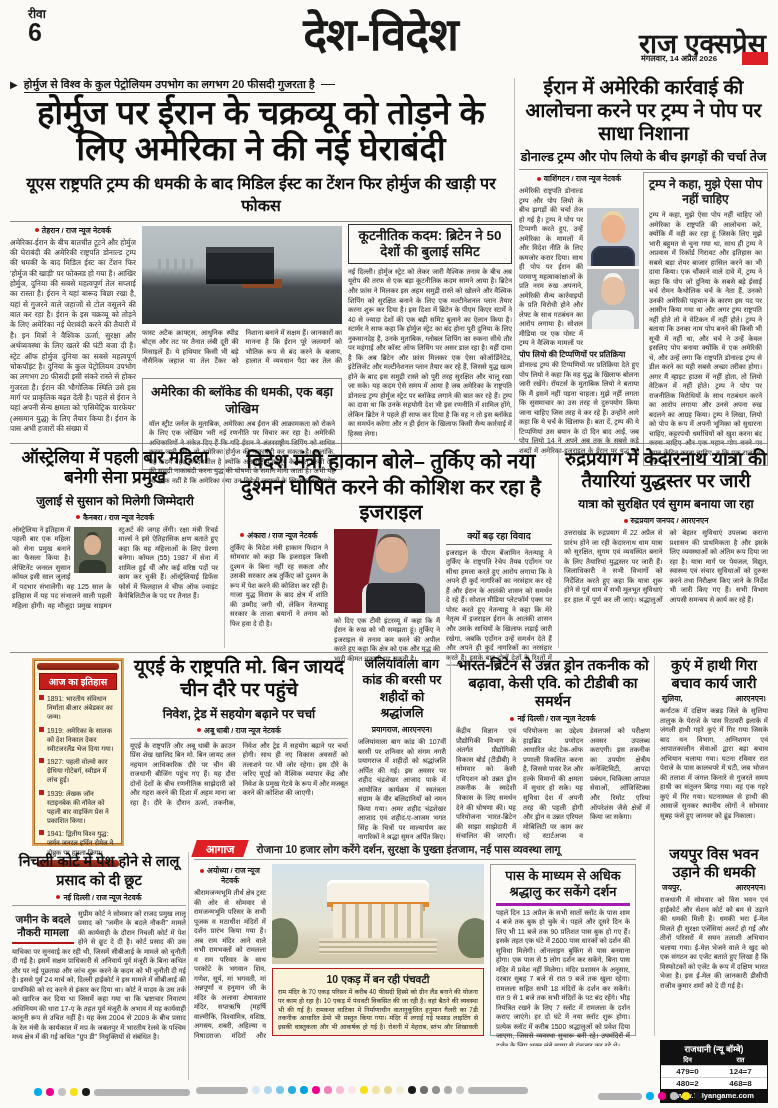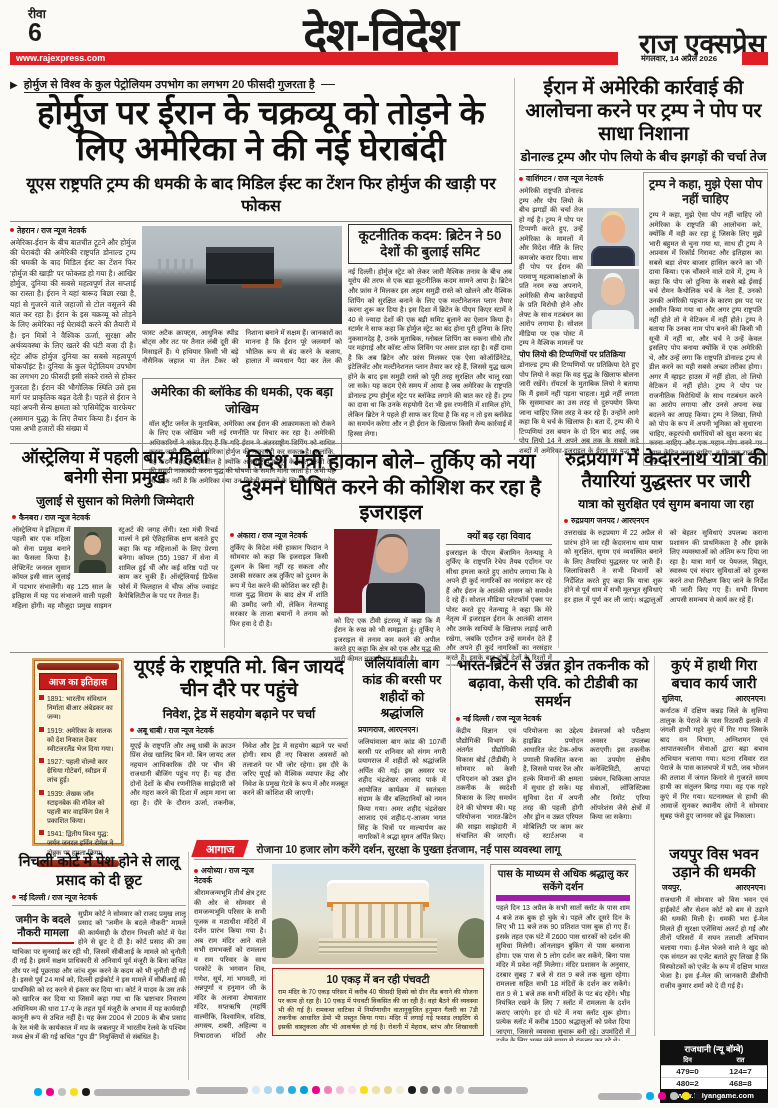--- a/index.html
+++ b/index.html
@@ -10,21 +10,21 @@
   .ed-name{font-size:12px;font-weight:bold;line-height:1;}
   .ed-num{font-size:25px;font-weight:bold;line-height:1;}
   .masthead{left:0;right:17px;top:2px;text-align:center;font-size:45px;font-weight:800;letter-spacing:-1px;}
   .brand{right:12px;top:24px;font-size:27px;font-weight:800;text-align:right;}
   .redbar{background:#df1f26;height:13px;}
   .site{color:#fff;font-size:9px;font-weight:bold;line-height:13px;padding-left:6px;}
   .date{font-size:8px;font-weight:bold;line-height:13px;text-align:center;color:#111;}
   
   .bt{font-size:7.4px;line-height:1.4;text-align:justify;color:#1d1d1d;overflow:hidden;}
   .bt2{font-size:6.9px;line-height:1.38;text-align:justify;color:#1d1d1d;overflow:hidden;}
-  .by{font-size:7.6px;font-weight:bold;text-align:left;padding:1px 0 3px;white-space:nowrap;overflow:hidden;}
+  .by{font-size:7.6px;font-weight:bold;text-align:center;padding:1px 0 3px;white-space:nowrap;overflow:hidden;}
   .dot{display:inline-block;width:4px;height:4px;border-radius:50%;background:#cc1414;margin:0 3px 1px 0;vertical-align:middle;}
   .by-spread{display:flex;justify-content:space-between;font-size:7.6px;font-weight:bold;padding:1px 2px 3px;}
   .xh{font-weight:bold;text-align:center;font-size:9.5px;border-bottom:1px solid #666;padding-bottom:2px;margin-bottom:3px;}
   .rule-h{border-top:1px solid #8a8a8a;}
   .rule-v{border-left:1px solid #bdbdbd;width:0;}
   .hl{font-weight:800;text-align:center;color:#111;}
   .box{border:1px solid #8a8a8a;box-sizing:border-box;}
   .cols2{column-count:2;column-gap:7px;}
   .cols3{column-count:3;column-gap:7px;}
   
@@ -102,23 +102,20 @@
 <body>
 
 <div class="page">
 
   <div class="abs" style="left:28px;top:8px;">
     <div class="ed-name">रीवा</div>
     <div class="ed-num">6</div>
   </div>
   <div class="abs masthead">देश-विदेश</div>
   <div class="abs brand">राज एक्सप्रेस</div>
-  <div class="abs redbar" style="left:10px;top:52px;width:608px;">
-    <div class="site">www.rajexpress.com</div>
-  </div>
   <div class="abs date" style="left:620px;top:52px;width:118px;">मंगलवार, 14 अप्रैल 2026</div>
   <div class="abs redbar" style="left:742px;top:52px;width:26px;"></div>
 
   <div class="abs" style="left:10px;top:76px;width:502px;height:366px;">
     <div class="kicker">
       <span class="arrow">▶</span>
       <span class="kick-txt">होर्मुज से विश्व के कुल पेट्रोलियम उपभोग का लगभग 20 फीसदी गुजरता है</span>
       <span class="kick-line"></span>
     </div>
     <div class="hl" style="font-size:33px;line-height:1.1;margin-top:2px;">होर्मुज पर ईरान के चक्रव्यू को तोड़ने के लिए अमेरिका ने की नई घेराबंदी</div>
@@ -307,21 +304,21 @@
         <div class="t-pillars"></div>
         <div class="t-steps"></div>
         <div class="t-tree" style="left:-8px;bottom:6px;"></div>
         <div class="t-tree" style="right:-8px;bottom:6px;"></div>
       </div>
       <div class="abs cap-box" style="left:78px;top:104px;width:212px;height:68px;">
         <div style="font-size:10.5px;font-weight:800;text-align:center;">10 एकड़ में बन रही पंचवटी</div>
         <div class="bt2" style="height:44px;margin-top:2px;font-size:6.4px;">राम मंदिर के 70 एकड़ परिसर में करीब 40 फीसदी हिस्से को ग्रीन लैंड बनाने की योजना पर काम हो रहा है। 10 एकड़ में पंचवटी विकसित की जा रही है। वहां बैठने की व्यवस्था भी की गई है। रामकथा वाटिका में निर्माणाधीन वातानुकूलित हनुमान गैलरी का 7डी तकनीक आधारित डेमो भी प्रस्तुत किया गया। मंदिर में लगाई गई फसाड लाइटिंग से इसकी वास्तुकला और भी आकर्षक हो गई है। रोशनी में मेहराब, स्तंभ और शिखावली खास अंदाज में उभरकर सामने आ रही है।</div>
       </div>
       <div class="abs box" style="left:296px;top:0;width:146px;height:172px;border-color:#999;padding:3px 5px;">
-        <div style="font-size:10px;font-weight:800;text-align:center;line-height:1.25;border-bottom:6px solid #a21caf;padding-bottom:2px;">पास के माध्यम से अधिक श्रद्धालु कर सकेंगे दर्शन</div>
+        <div style="font-size:13px;font-weight:800;text-align:center;line-height:1.25;border-bottom:3px solid #a21caf;padding-bottom:2px;">पास के माध्यम से अधिक श्रद्धालु कर सकेंगे दर्शन</div>
         <div class="bt2" style="height:138px;margin-top:2px;">पहले दिन 13 अप्रैल के सभी सातों स्लॉट के पास शाम 4 बजे तक बुक हो चुके थे। पहले और दूसरे दिन के लिए भी 11 बजे तक 90 प्रतिशत पास बुक हो गए हैं। इसके तहत एक घंटे में 2600 पास धारकों को दर्शन की सुविधा मिलेगी। ऑनलाइन बुकिंग से पास बनवाना होगा। एक पास से 5 लोग दर्शन कर सकेंगे, बिना पास मंदिर में प्रवेश नहीं मिलेगा। मंदिर प्रशासन के अनुसार, दरबार सुबह 7 बजे से रात 9 बजे तक खुला रहेगा। रामलला सहित सभी 18 मंदिरों के दर्शन कर सकेंगे। रात 9 से 1 बजे तक सभी मंदिरों के पट बंद रहेंगे। भीड़ नियंत्रित रखने के लिए 7 स्लॉट में रामलला के दर्शन कराए जाएंगे। हर दो घंटे में नया स्लॉट शुरू होगा। प्रत्येक स्लॉट में करीब 1500 श्रद्धालुओं को प्रवेश दिया जाएगा, जिससे व्यवस्था सुचारू बनी रहे। उपमंदिरों में दर्शन के लिए भक्त लंबे समय से इंतजार कर रहे थे।</div>
       </div>
     </div>
   </div>
 
   <div class="abs ad" style="left:660px;top:1040px;width:108px;">
     <div class="ad-head">राजधानी (न्यू बॉम्बे)</div>
     <div class="ad-cols">
       <div>दिन</div>
       <div>रात</div>

